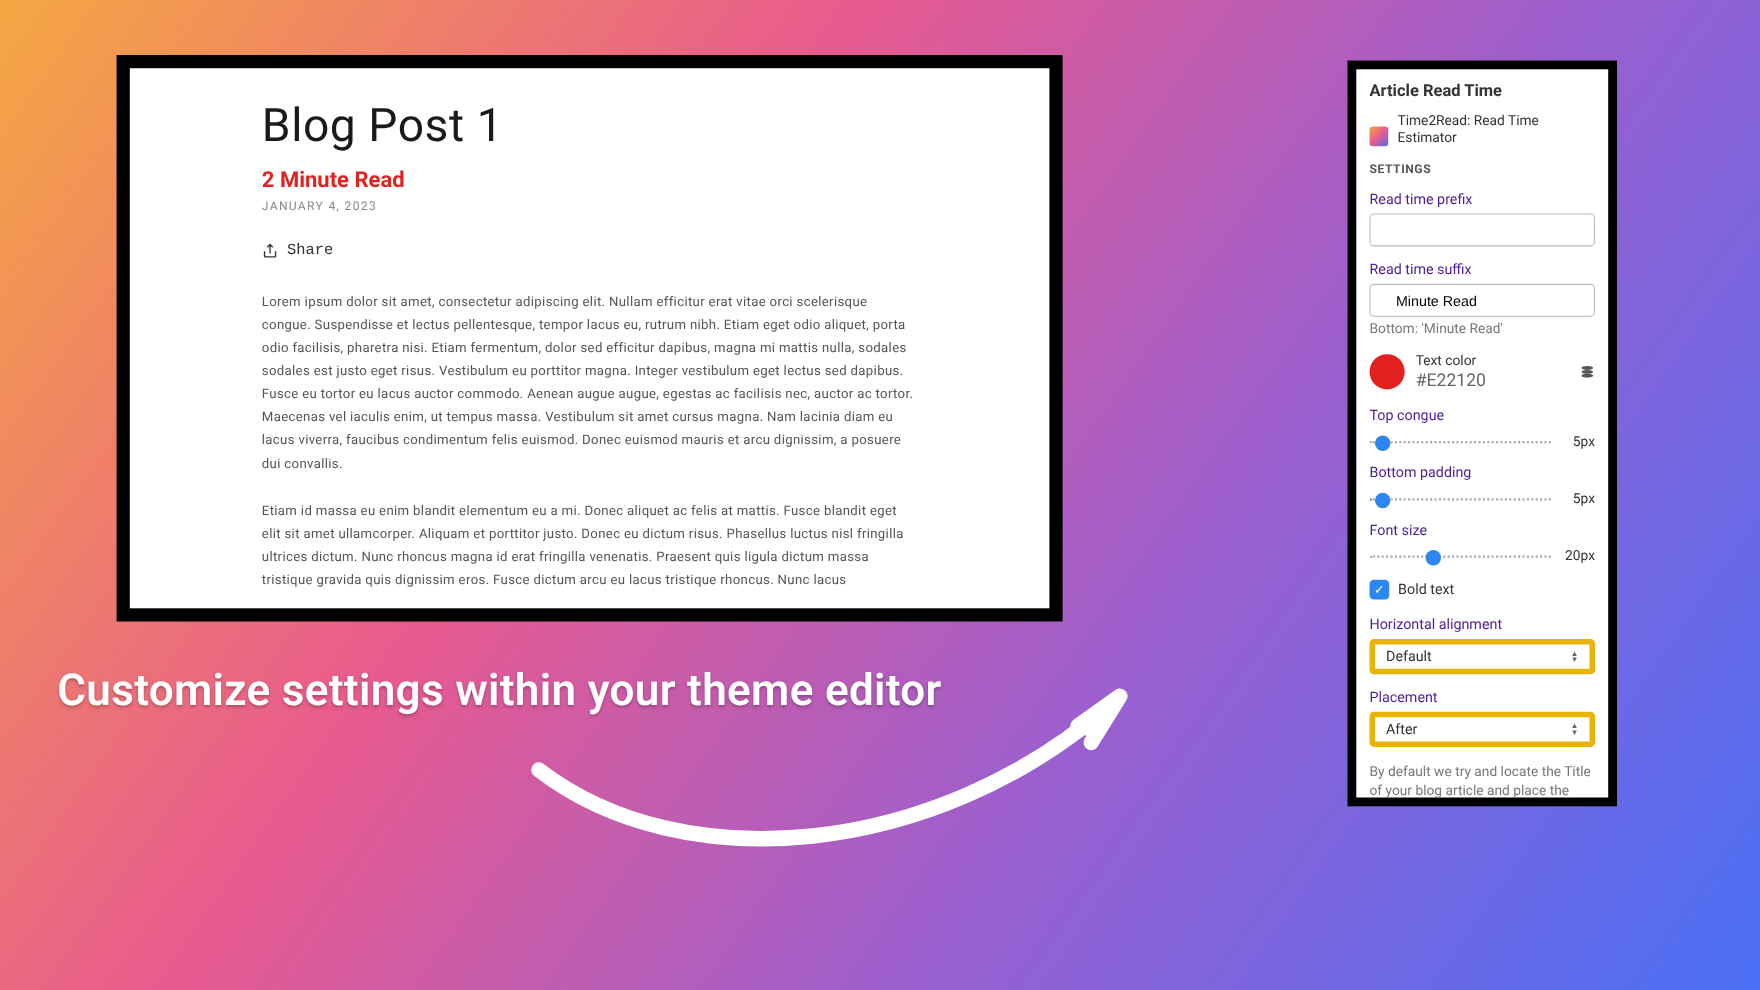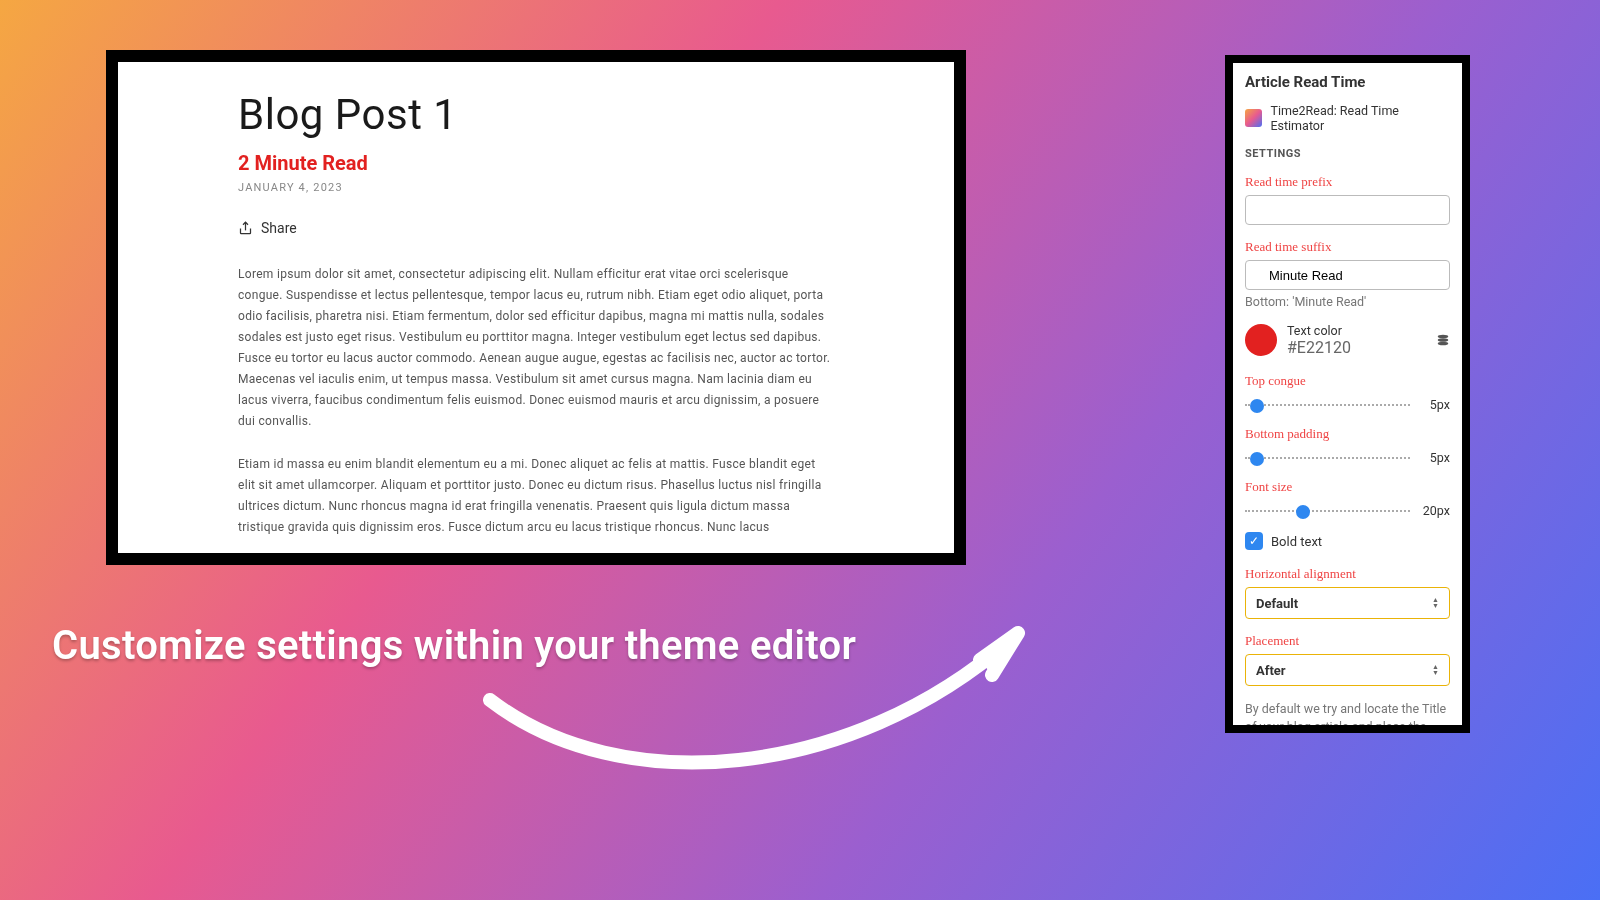--- a/index.html
+++ b/index.html
@@ -48,20 +48,21 @@
     letter-spacing: 1.2px;
     margin-bottom: 26px;
   }
   .share-row {
     display: flex;
     align-items: center;
     gap: 8px;
     font-size: 14px;
     color: #333;
     margin-bottom: 28px;
+    font-family: Liberation Mono, monospace;
   }
   .share-icon { width: 15px; height: 15px; }
   .blog-body p {
     font-size: 12px;
     line-height: 1.75;
     color: #555;
     letter-spacing: 0.3px;
     margin-bottom: 22px;
   }
 
@@ -84,43 +85,42 @@
     color: #333;
     overflow: hidden;
   }
   .panel-title {
     font-size: 15px;
     font-weight: 700;
     margin-bottom: 8px;
   }
   .app-row {
     display: flex;
-    align-items: center;
+    align-items: flex-end;
     gap: 8px;
     margin-bottom: 14px;
     margin-top: 12px;
   }
   .app-icon {
     width: 18px; height: 18px;
     background: linear-gradient(135deg, #f5a742, #e85a8f, #4a6ff5);
     border-radius: 3px;
   }
   .app-name { font-size: 12.5px; color: #333; }
   .section-label {
     font-size: 11px;
     font-weight: 700;
     letter-spacing: 0.5px;
     color: #555;
     margin-bottom: 14px;
   }
   .field-label {
     font-size: 13px;
-    color: #ef4444;
+    color: #4c1d95;
     margin-bottom: 5px;
-    font-family: Liberation Serif, serif;
   }
   .text-input {
     width: 100%;
     height: 30px;
     border: 1px solid #bbb;
     border-radius: 4px;
     padding: 0 23px;
     font-size: 13px;
     margin-bottom: 14px;
   }
@@ -188,48 +188,47 @@
     background: #2e87f0;
     display: flex;
     align-items: center;
     justify-content: center;
     color: #fff;
     font-size: 12px;
   }
   .select-box {
     width: 100%;
     height: 32px;
-    border: 1px solid #eab308;
+    border: 5px solid #eab308;
     border-radius: 4px;
     padding: 0 10px;
     font-size: 13px;
     display: flex;
     align-items: center;
     justify-content: space-between;
     margin-bottom: 14px;
-    font-weight: bold;
   }
   .select-chevrons {
     display: flex;
     flex-direction: column;
     font-size: 7px;
     color: #666;
     line-height: 6px;
   }
   .footer-text {
     font-size: 12.5px;
     color: #777;
     line-height: 1.45;
   }
 
   
   .caption {
     position: absolute;
     left: 52px;
-    top: 622px;
+    top: 604px;
     font-size: 40px;
     font-weight: 600;
     color: #fff;
     text-shadow: 0 2px 3px rgba(0,0,0,0.25);
     letter-spacing: 0.3px;
   }
   .arrow {
     position: absolute;
     left: 470px;
     top: 605px;

